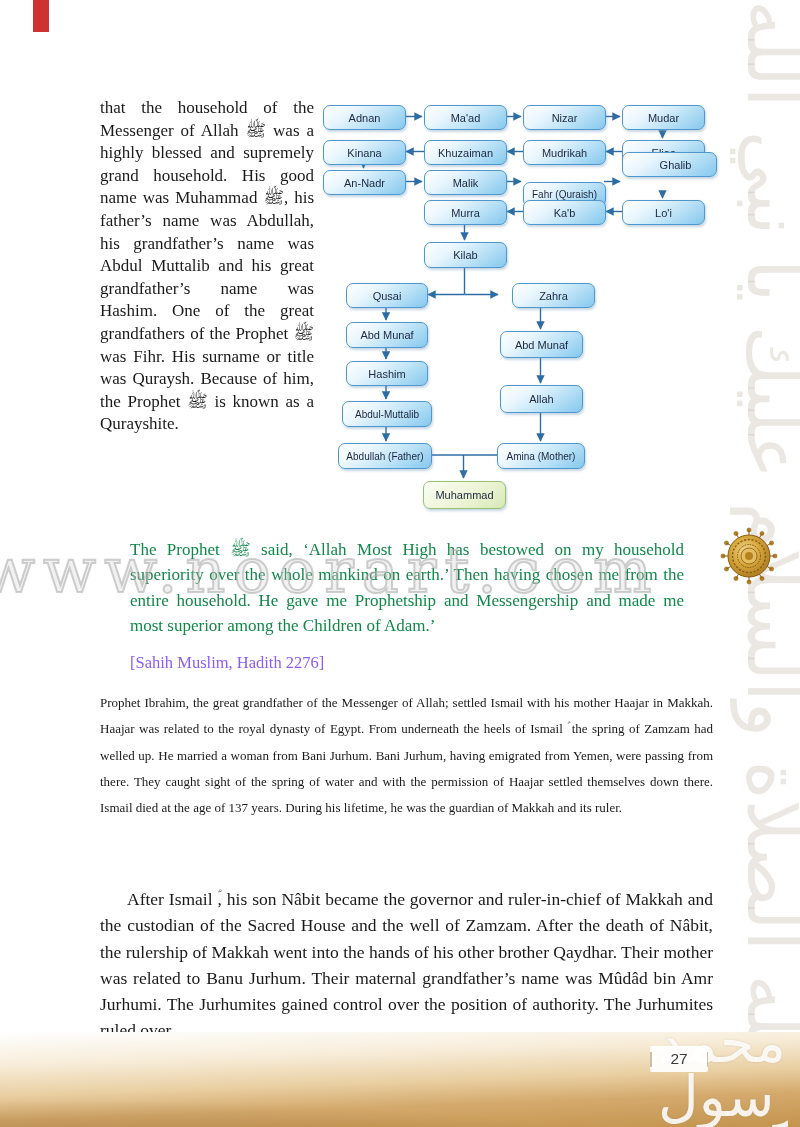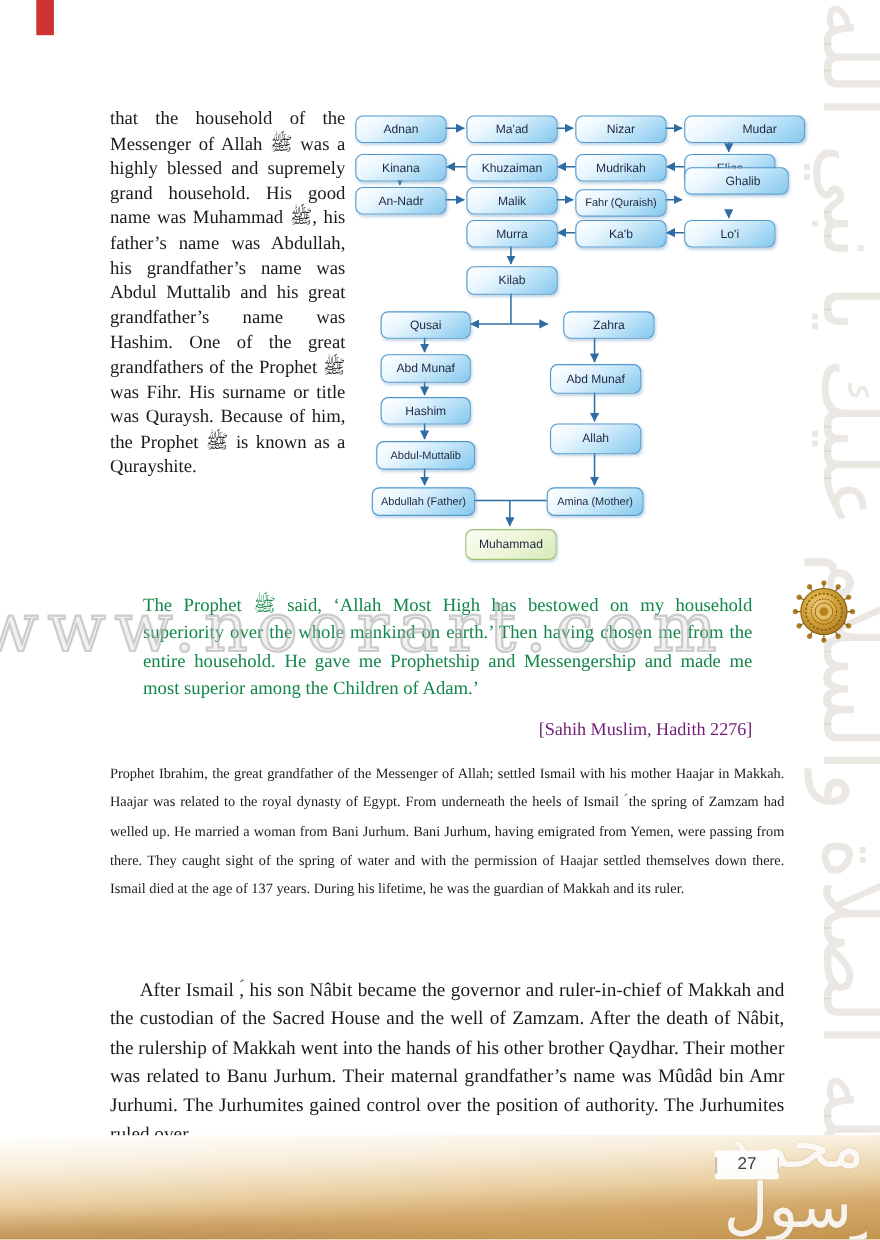--- a/index.html
+++ b/index.html
@@ -26,22 +26,22 @@
          background:linear-gradient(145deg,#ffffff 0%,#e9f6fe 30%,#c2e5f8 58%,#85c8ee 100%);
          box-shadow:1px 1.5px 2.5px rgba(90,140,180,0.35);
          font-family:"Liberation Sans","DejaVu Sans",sans-serif;font-size:11px;color:#1c2740;
          white-space:nowrap;}
   .tprophet{background:linear-gradient(145deg,#fbfdf4 0%,#ecf5d6 55%,#d6e9b8 100%);
             border-color:#9cbf72;}
 
   
   .quote{position:absolute;left:130px;top:537px;width:554px;font-size:17px;line-height:25.4px;
          text-align:justify;color:#128749;z-index:1;}
-  .citation{position:absolute;left:130px;top:653px;width:554px;text-align:right;font-size:16.5px;
-            color:#701a75;z-index:1;}
+  .citation{position:absolute;left:130px;top:653px;width:554px;font-size:16.5px;
+            color:#8b5cf6;z-index:1;}
 
   
   .para1{position:absolute;left:100px;top:690px;width:613px;font-size:13px;line-height:26.3px;
          text-align:justify;z-index:1;}
   .para2{position:absolute;left:100px;top:886px;width:613px;font-size:17.5px;line-height:26.3px;
          text-align:justify;text-indent:27px;z-index:1;}
 
   
   .watermark{position:absolute;left:-18px;top:534px;width:840px;font-family:"DejaVu Serif",serif;
              font-size:62px;letter-spacing:8px;color:rgba(205,205,205,0.28);
@@ -106,28 +106,28 @@
         <line x1="64" y1="325" x2="64" y2="341" stroke="#2e6da4" stroke-width="1.4" marker-end="url(#arr)"></line>
         <line x1="218.5" y1="206" x2="218.5" y2="229" stroke="#2e6da4" stroke-width="1.4" marker-end="url(#arr)"></line>
         <line x1="218.5" y1="256" x2="218.5" y2="283" stroke="#2e6da4" stroke-width="1.4" marker-end="url(#arr)"></line>
         <line x1="218.5" y1="311" x2="218.5" y2="341" stroke="#2e6da4" stroke-width="1.4" marker-end="url(#arr)"></line>
         <line x1="108" y1="355" x2="175" y2="355" stroke="#2e6da4" stroke-width="1.4"></line>
         <line x1="141.5" y1="355" x2="141.5" y2="378" stroke="#2e6da4" stroke-width="1.4" marker-end="url(#arr)"></line>
       </svg>
       <div class="tnode" style="left: 1px; top: 5px; width: 81px; height: 23px;">Adnan</div>
       <div class="tnode" style="left: 102px; top: 5px; width: 81px; height: 23px;">Ma'ad</div>
       <div class="tnode" style="left: 201px; top: 5px; width: 81px; height: 23px;">Nizar</div>
-      <div class="tnode" style="left: 300px; top: 5px; width: 81px; height: 23px; padding-left: 27px;">Mudar</div>
+      <div class="tnode" style="left: 300px; top: 5px; width: 81px; height: 23px;">Mudar</div>
       <div class="tnode" style="left: 1px; top: 40px; width: 81px; height: 23px; text-align: right;">Kinana</div>
       <div class="tnode" style="left: 102px; top: 40px; width: 81px; height: 23px;">Khuzaiman</div>
       <div class="tnode" style="left: 201px; top: 40px; width: 81px; height: 23px;">Mudrikah</div>
       <div class="tnode" style="left: 300px; top: 40px; width: 81px; height: 23px;">Elias</div>
       <div class="tnode" style="left: 1px; top: 70px; width: 81px; height: 23px;">An-Nadr</div>
       <div class="tnode" style="left: 102px; top: 70px; width: 81px; height: 23px;">Malik</div>
-      <div class="tnode" style="left: 201px; top: 72px; width: 81px; height: 23px; font-size: 10px;">Fahr (Quraish)</div>
+      <div class="tnode" style="left: 201px; top: 82px; width: 81px; height: 23px; font-size: 10px;">Fahr (Quraish)</div>
       <div class="tnode" style="left: 300px; top: 52px; width: 81px; height: 23px; padding-left: 12px;">Ghalib</div>
       <div class="tnode" style="left: 102px; top: 100px; width: 81px; height: 23px;">Murra</div>
       <div class="tnode" style="left: 201px; top: 100px; width: 81px; height: 23px;">Ka'b</div>
       <div class="tnode" style="left: 300px; top: 100px; width: 81px; height: 23px;">Lo'i</div>
       <div class="tnode" style="left: 102px; top: 142px; width: 81px; height: 24px;">Kilab</div>
       <div class="tnode" style="left: 24px; top: 183px; width: 80px; height: 23px;">Qusai</div>
       <div class="tnode" style="left: 178px; top: 183px; width: 81px; height: 23px; margin-left: 12px;">Zahra</div>
       <div class="tnode" style="left: 24px; top: 222px; width: 80px; height: 24px;">Abd Munaf</div>
       <div class="tnode" style="left: 24px; top: 261px; width: 80px; height: 23px;">Hashim</div>
       <div class="tnode" style="left: 178px; top: 231px; width: 81px; height: 25px;">Abd Munaf</div>

